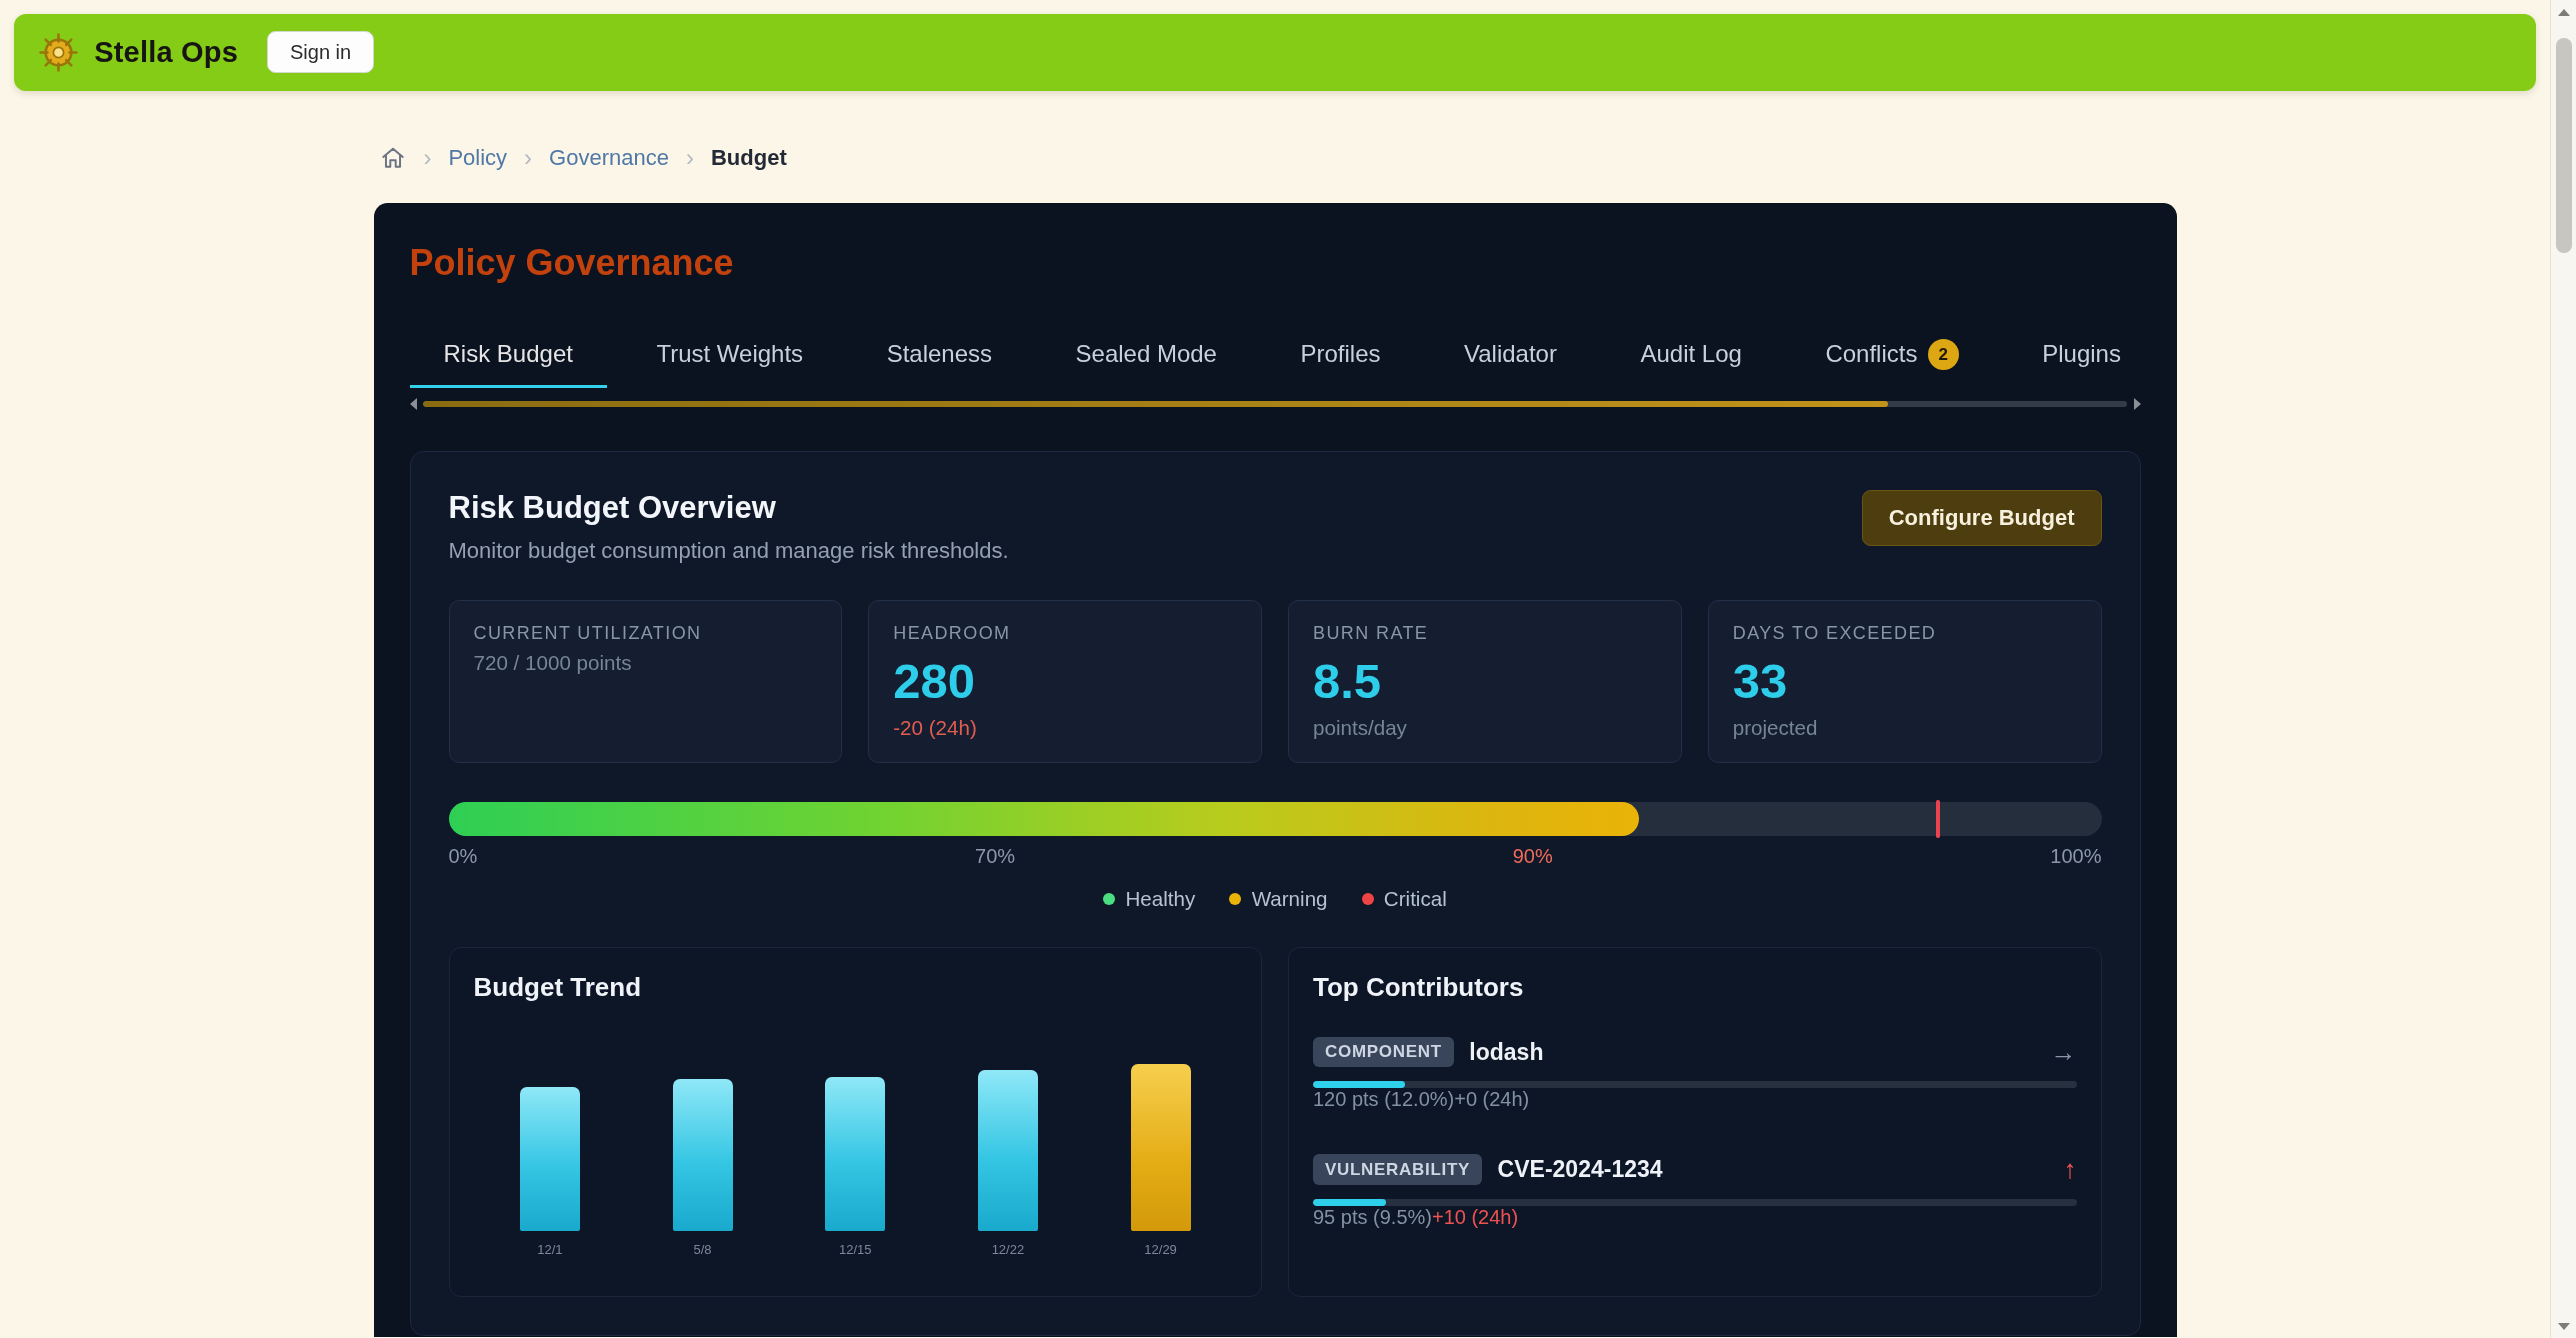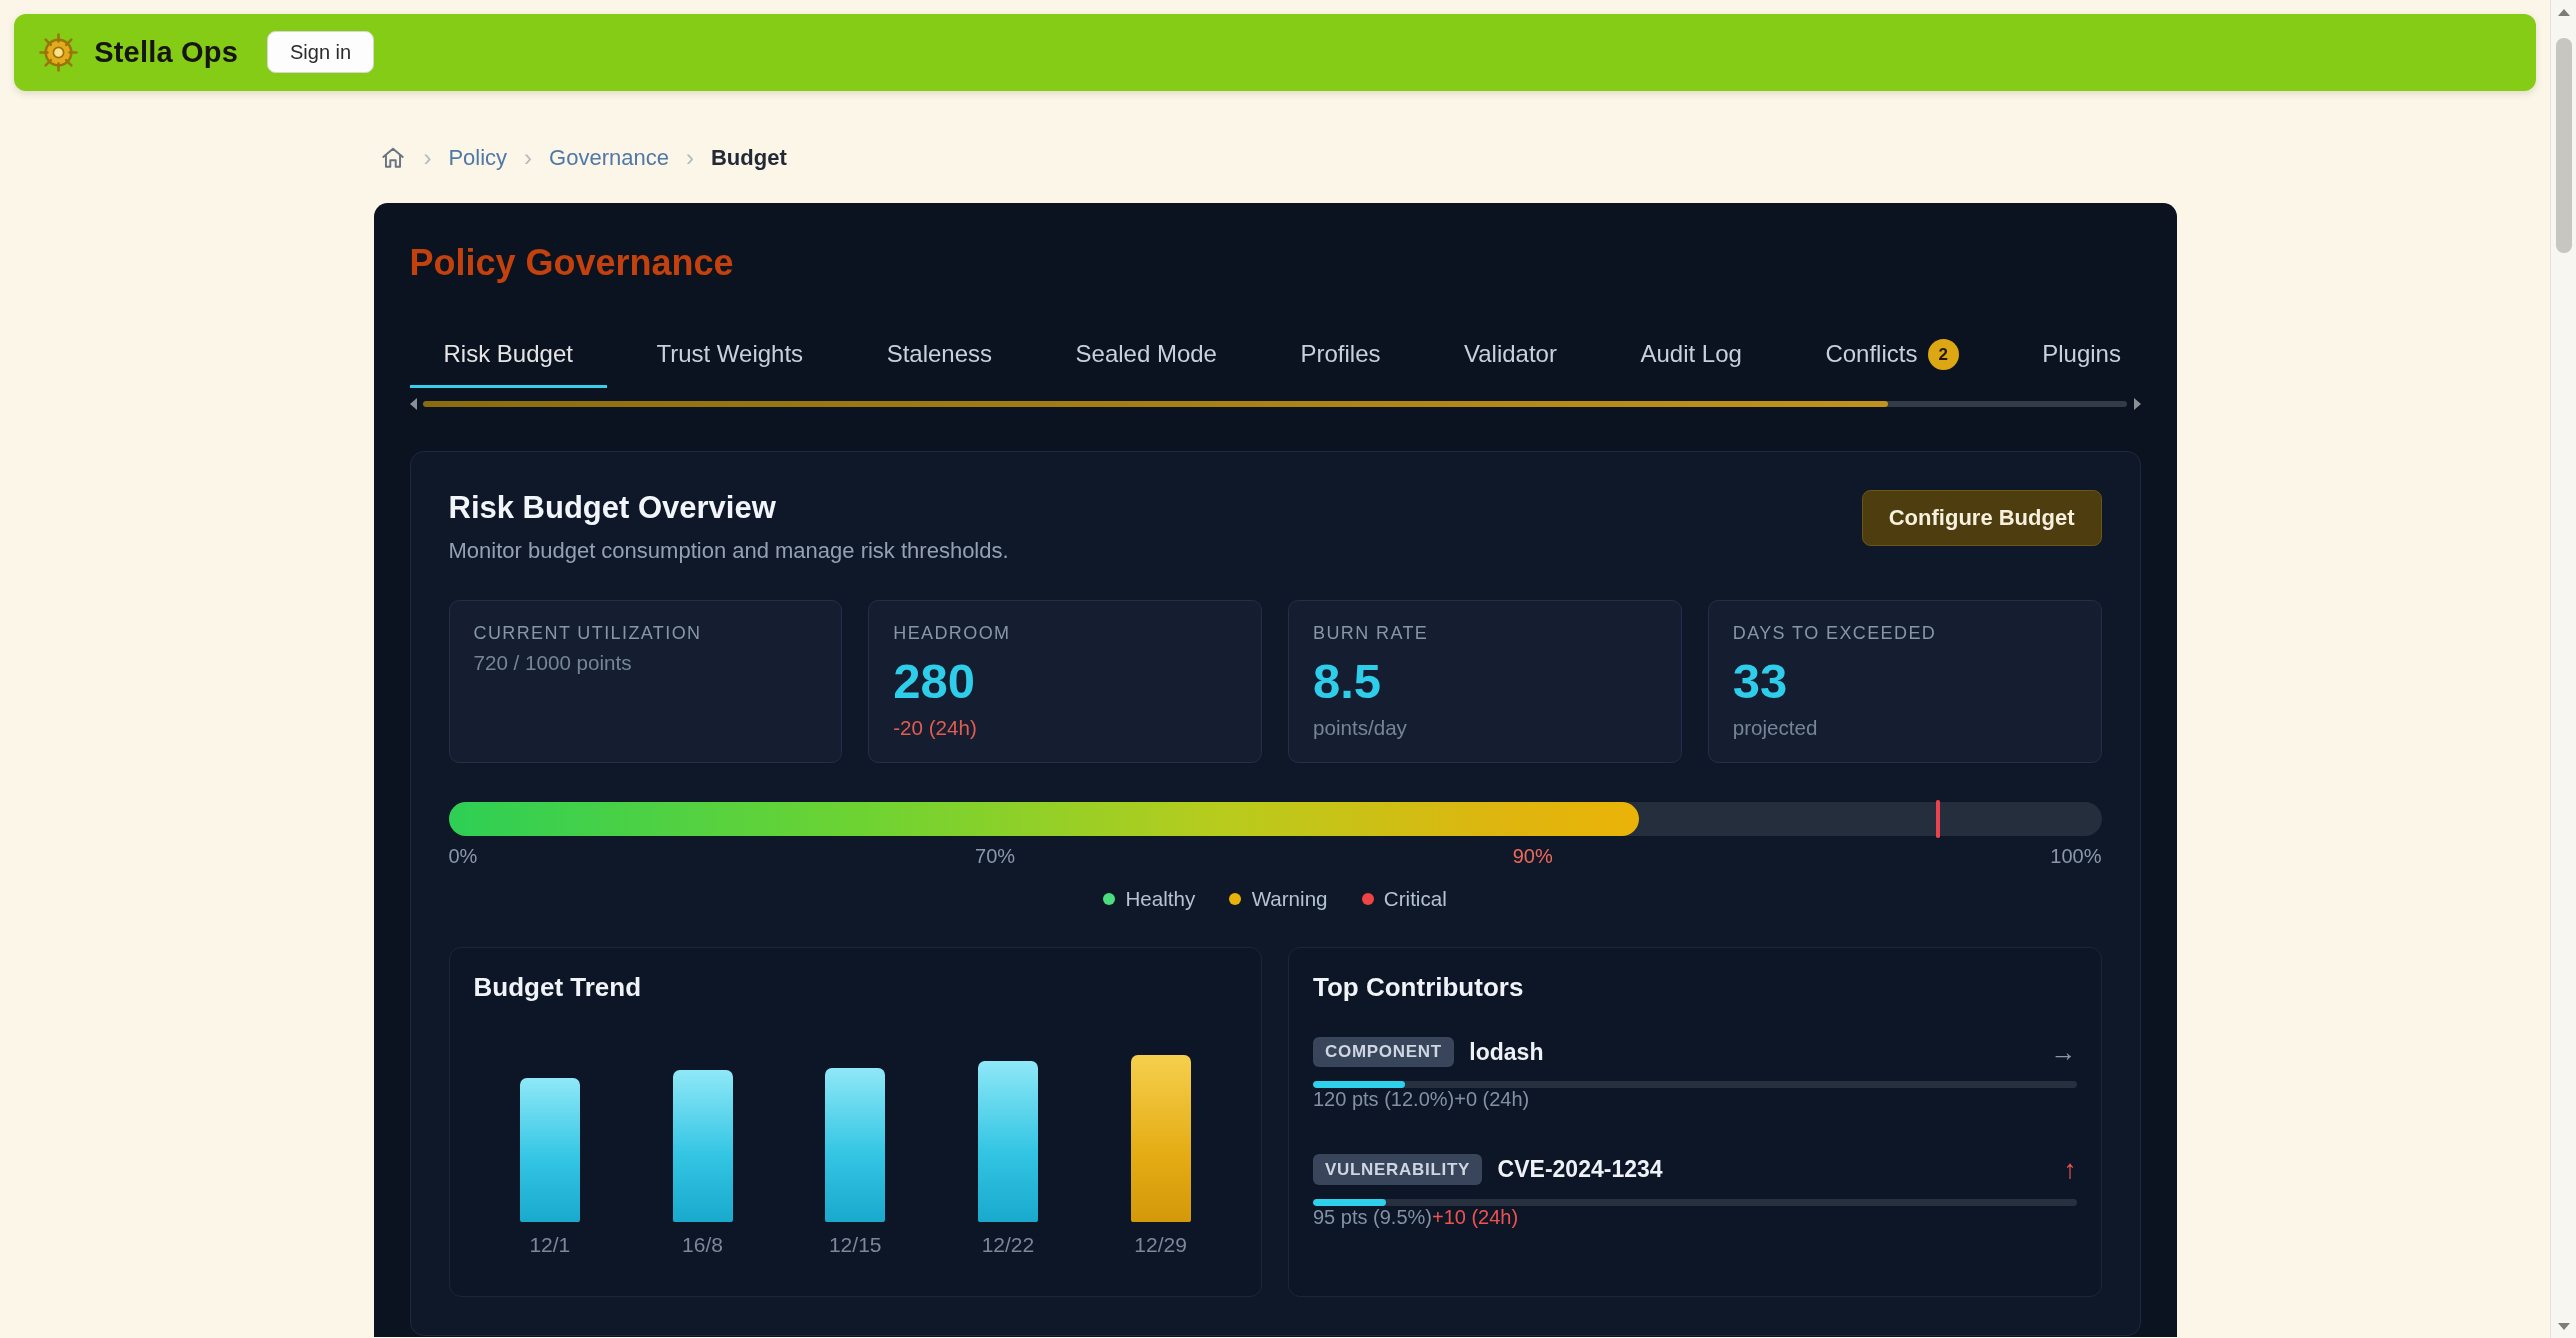--- a/index.html
+++ b/index.html
@@ -78,21 +78,21 @@
   .bottom-grid { margin-top:36px; display:grid; grid-template-columns:1fr 1fr; gap:26px; }
   .sub-card { background:#0d1627; border:0.9px solid #1b2739; border-radius:12px; padding:24px; }
   .sub-card-title { font-size:26px; font-weight:700; color:#f0f4f9; }
 
   
   .chart { margin-top:48px; display:flex; justify-content:space-around; align-items:flex-end; height:206px; }
   .bar-slot { display:flex; flex-direction:column; align-items:center; justify-content:flex-end; }
   .trend-bar { width:60px; border-radius:6.9px 6.9px 2.6px 2.6px; }
   .trend-bar.cyan { background:linear-gradient(180deg,#8fe8f7 0%,#35c6e4 55%,#18a9cd 100%); }
   .trend-bar.amber { background:linear-gradient(180deg,#f6cf4e 0%,#e4ac14 60%,#d3990a 100%); }
-  .bar-label { margin-top:10.3px; font-size:21px; color:#7b8899; }
+  .bar-label { margin-top:10.3px; font-size:13px; color:#7b8899; }
 
   
   .contrib-list { margin-top:34px; }
   .contrib-item { margin-bottom:43px; }
   .contrib-head { display:flex; align-items:center; gap:15.5px; }
   .contrib-badge { background:#39455a; color:#cdd6e2; font-size:17px; font-weight:700; letter-spacing:0.7px; padding:5.2px 12px; border-radius:6px; }
   .contrib-name { font-size:23px; font-weight:600; color:#eef2f7; }
   .contrib-arrow { margin-left:auto; font-size:26px; cursor:pointer; }
   .contrib-arrow.neutral { color:#8a97a8; }
   .contrib-arrow.up { color:#ef5350; }
@@ -242,21 +242,21 @@
       <div class="bottom-grid">
         <div class="sub-card">
           <div class="sub-card-title">Budget Trend</div>
           <div class="chart">
               <div class="bar-slot">
                 <div class="trend-bar cyan" style="height: 144px;"></div>
                 <div class="bar-label">12/1</div>
               </div>
               <div class="bar-slot">
                 <div class="trend-bar cyan" style="height: 152px;"></div>
-                <div class="bar-label">16/8</div>
+                <div class="bar-label">5/8</div>
               </div>
               <div class="bar-slot">
                 <div class="trend-bar cyan" style="height: 154px;"></div>
                 <div class="bar-label">12/15</div>
               </div>
               <div class="bar-slot">
                 <div class="trend-bar cyan" style="height: 161px;"></div>
                 <div class="bar-label">12/22</div>
               </div>
               <div class="bar-slot">

